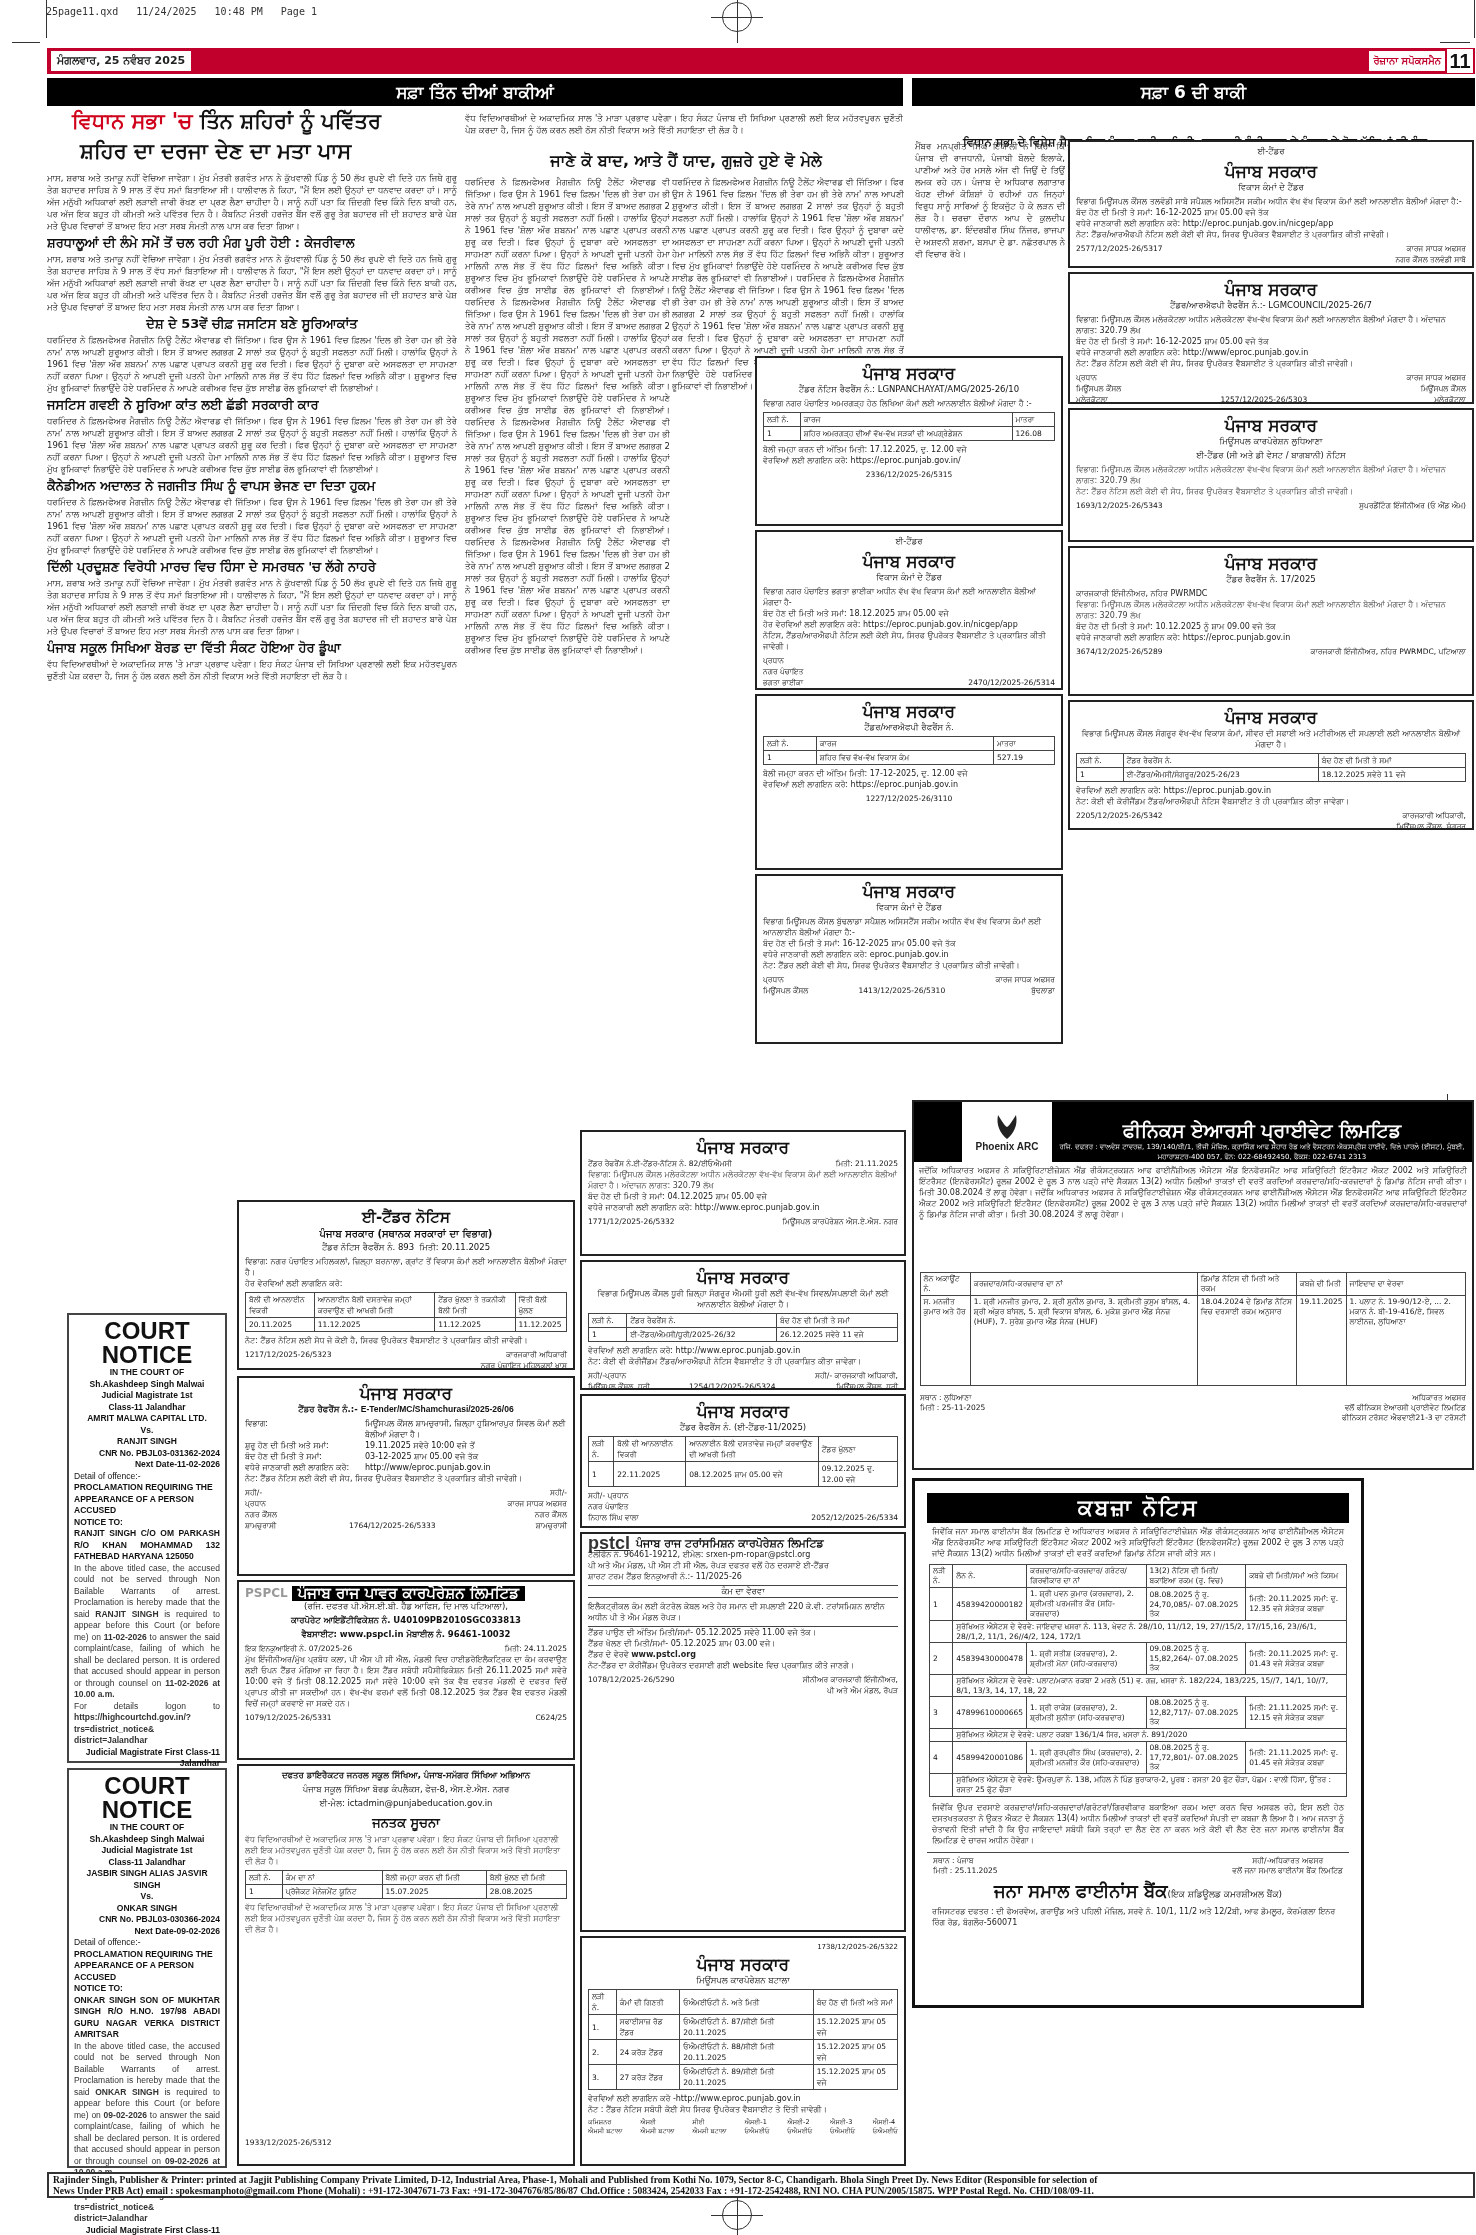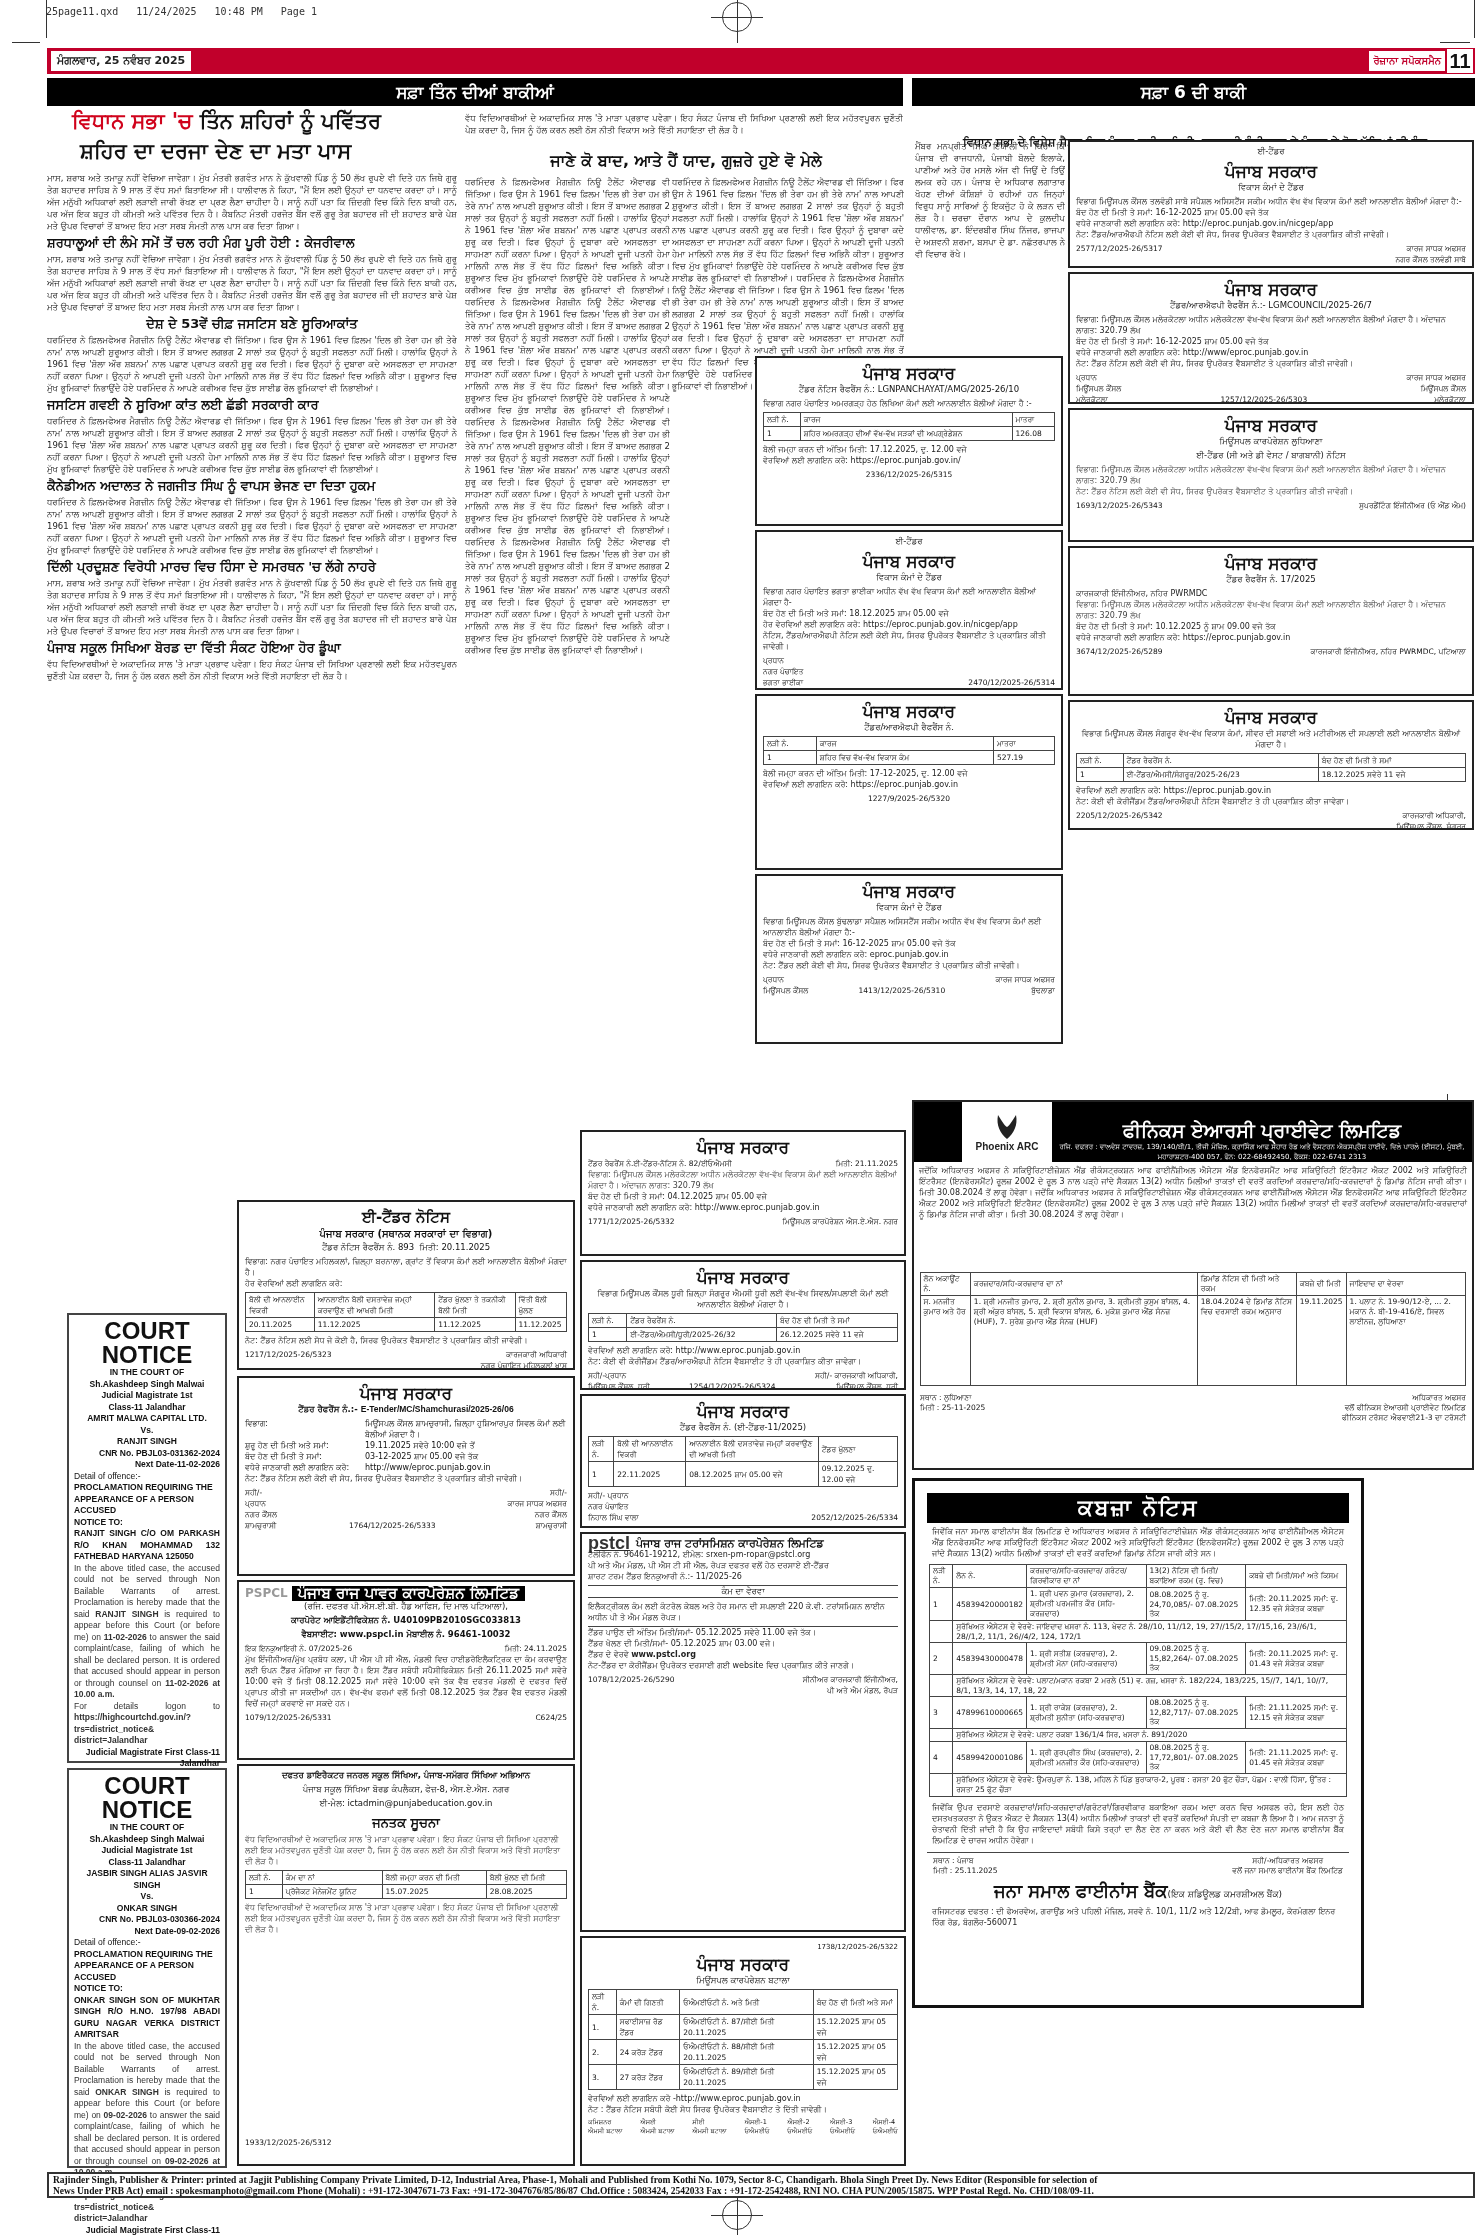--- a/index.html
+++ b/index.html
@@ -217,21 +217,21 @@
           <td>1</td>
           <td>ਸ਼ਹਿਰ ਵਿਚ ਵੱਖ-ਵੱਖ ਵਿਕਾਸ ਕੰਮ</td>
           <td>527.19</td>
         </tr>
   </tbody>
     </table>
   <div class="ad-small">ਬੋਲੀ ਜਮ੍ਹਾ ਕਰਨ ਦੀ ਅੰਤਿਮ ਮਿਤੀ: 17-12-2025, ਦੁ. 12.00 ਵਜੇ</div>
   <div class="ad-small">ਵੇਰਵਿਆਂ ਲਈ ਲਾਗਇਨ ਕਰੋ: https://eproc.punjab.gov.in</div>
   <div class="ad-foot">
       <span></span>
-      <span>1227/9/2025-26/5320</span>
+      <span>1227/12/2025-26/3110</span>
       <span></span>
     </div>
 </div>
 
 <div class="ad" style="left:1068px; top:700px; width:406px; height:130px;">
   <div class="ad-title">ਪੰਜਾਬ ਸਰਕਾਰ</div>
   <div class="ad-small" style="text-align:center;">ਵਿਭਾਗ ਮਿਊਂਸਪਲ ਕੌਂਸਲ ਸੰਗਰੂਰ ਵੱਖ-ਵੱਖ ਵਿਕਾਸ ਕੰਮਾਂ, ਸੀਵਰ ਦੀ ਸਫਾਈ ਅਤੇ ਮਟੀਰੀਅਲ ਦੀ ਸਪਲਾਈ ਲਈ ਆਨਲਾਈਨ ਬੋਲੀਆਂ ਮੰਗਦਾ ਹੈ।</div>
   <table class="tt">
     <tbody>
         <tr>

